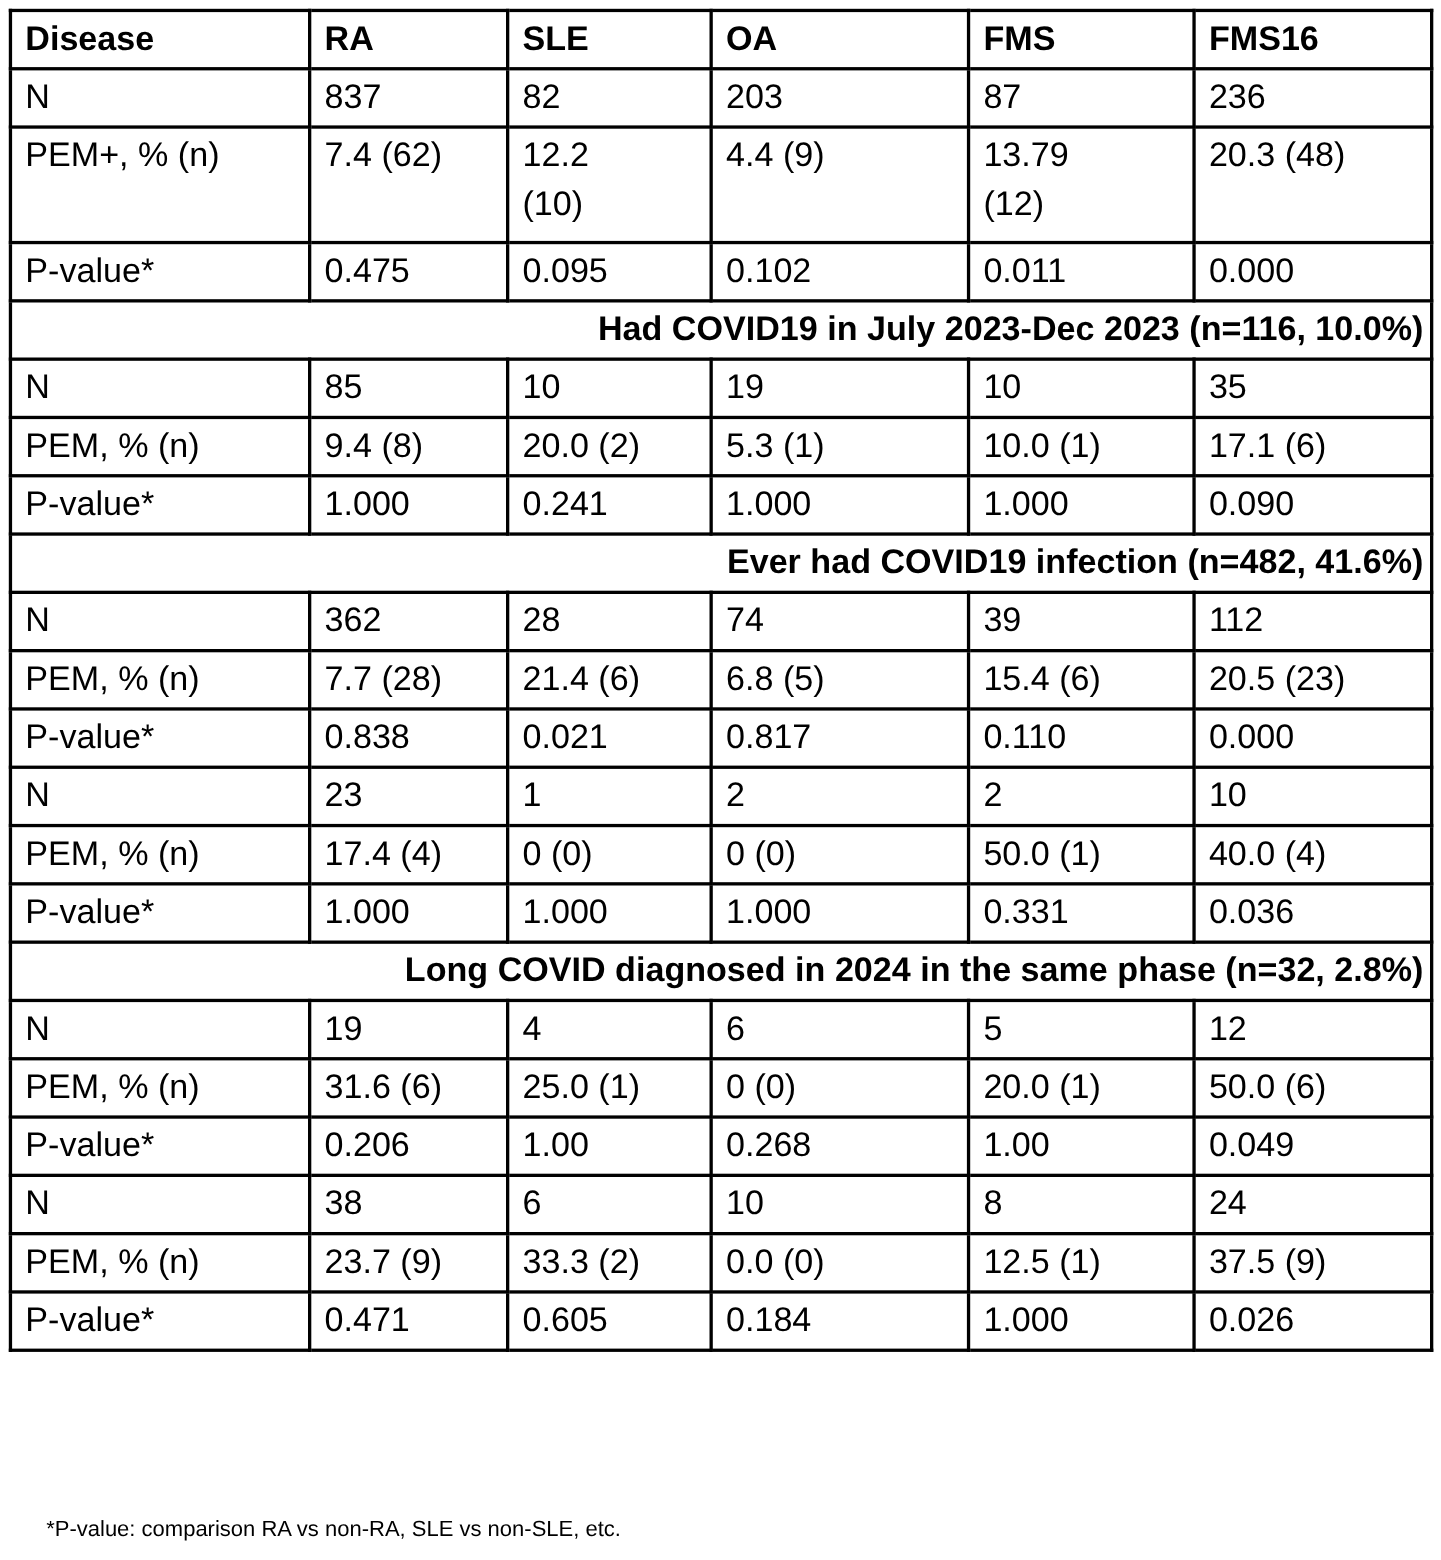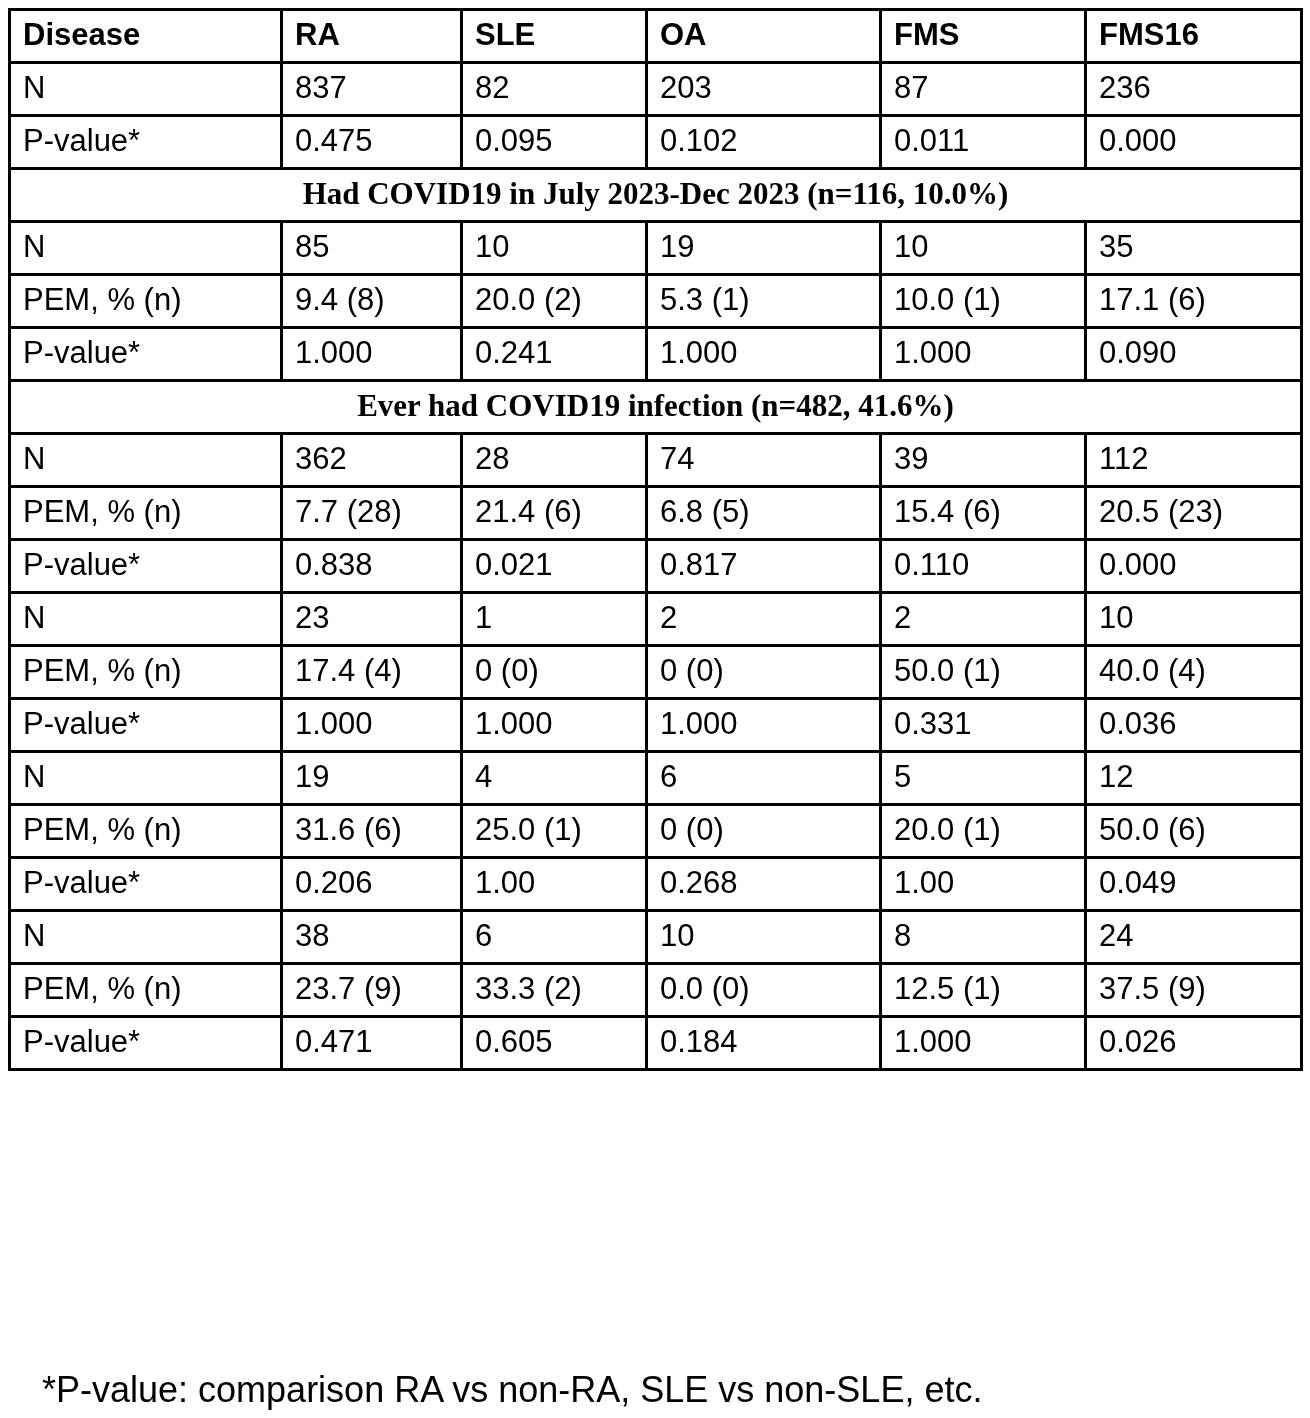--- a/index.html
+++ b/index.html
@@ -44,36 +44,35 @@
     white-space: pre-line;
   }
   .data-table th {
     font-weight: 700;
   }
   tr.tall-row td {
     height: 98px;
   }
   tr.section-row td {
     font-weight: 700;
-    text-align: center;
+    text-align: right;
     padding-left: 6px;
-    font-family: Liberation Serif, serif;
   }
   td.misspelled {
     text-decoration: underline;
     text-decoration-style: wavy;
     text-decoration-color: #cc3a2b;
     text-decoration-thickness: 2px;
     text-underline-offset: 7px;
   }
   .footnote {
     position: absolute;
     left: 42px;
     top: 1368px;
-    font-size: 36px;
+    font-size: 20px;
     line-height: 44px;
     font-weight: 400;
   }
 </style>
 </head>
 <body>
 
 <div class="page">
   <table class="data-table">
     <colgroup>
@@ -94,20 +93,30 @@
           <th>FMS16</th>
         </tr>
         <tr>
           <td>N</td>
           <td>837</td>
           <td>82</td>
           <td>203</td>
           <td>87</td>
           <td>236</td>
         </tr>
+        <tr class="tall-row">
+          <td>PEM+, % (n)</td>
+          <td>7.4 (62)</td>
+          <td>12.2
+(10)</td>
+          <td>4.4 (9)</td>
+          <td>13.79
+(12)</td>
+          <td>20.3 (48)</td>
+        </tr>
         <tr>
           <td>P-value*</td>
           <td>0.475</td>
           <td>0.095</td>
           <td>0.102</td>
           <td>0.011</td>
           <td>0.000</td>
         </tr>
         <tr class="section-row">
           <td colspan="6">Had COVID19 in July 2023-Dec 2023 (n=116, 10.0%)</td>
@@ -179,20 +188,23 @@
           <td>50.0 (1)</td>
           <td>40.0 (4)</td>
         </tr>
         <tr>
           <td>P-value*</td>
           <td>1.000</td>
           <td>1.000</td>
           <td>1.000</td>
           <td>0.331</td>
           <td>0.036</td>
+        </tr>
+        <tr class="section-row">
+          <td colspan="6">Long COVID diagnosed in 2024 in the same phase (n=32, 2.8%)</td>
         </tr>
         <tr>
           <td>N</td>
           <td>19</td>
           <td>4</td>
           <td>6</td>
           <td>5</td>
           <td>12</td>
         </tr>
         <tr>

